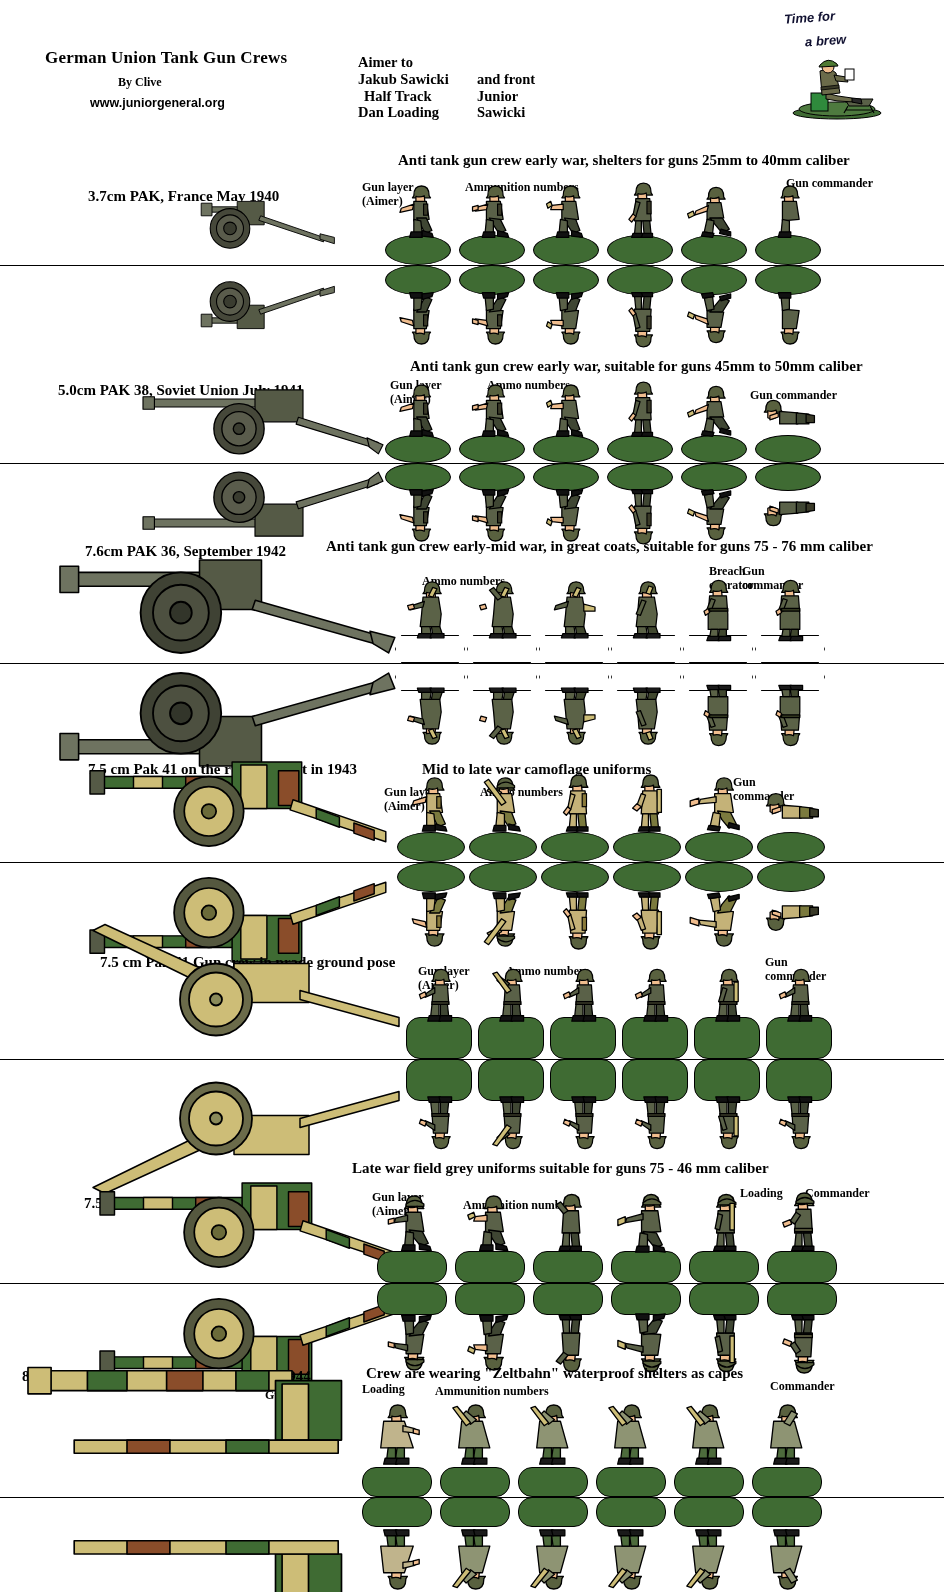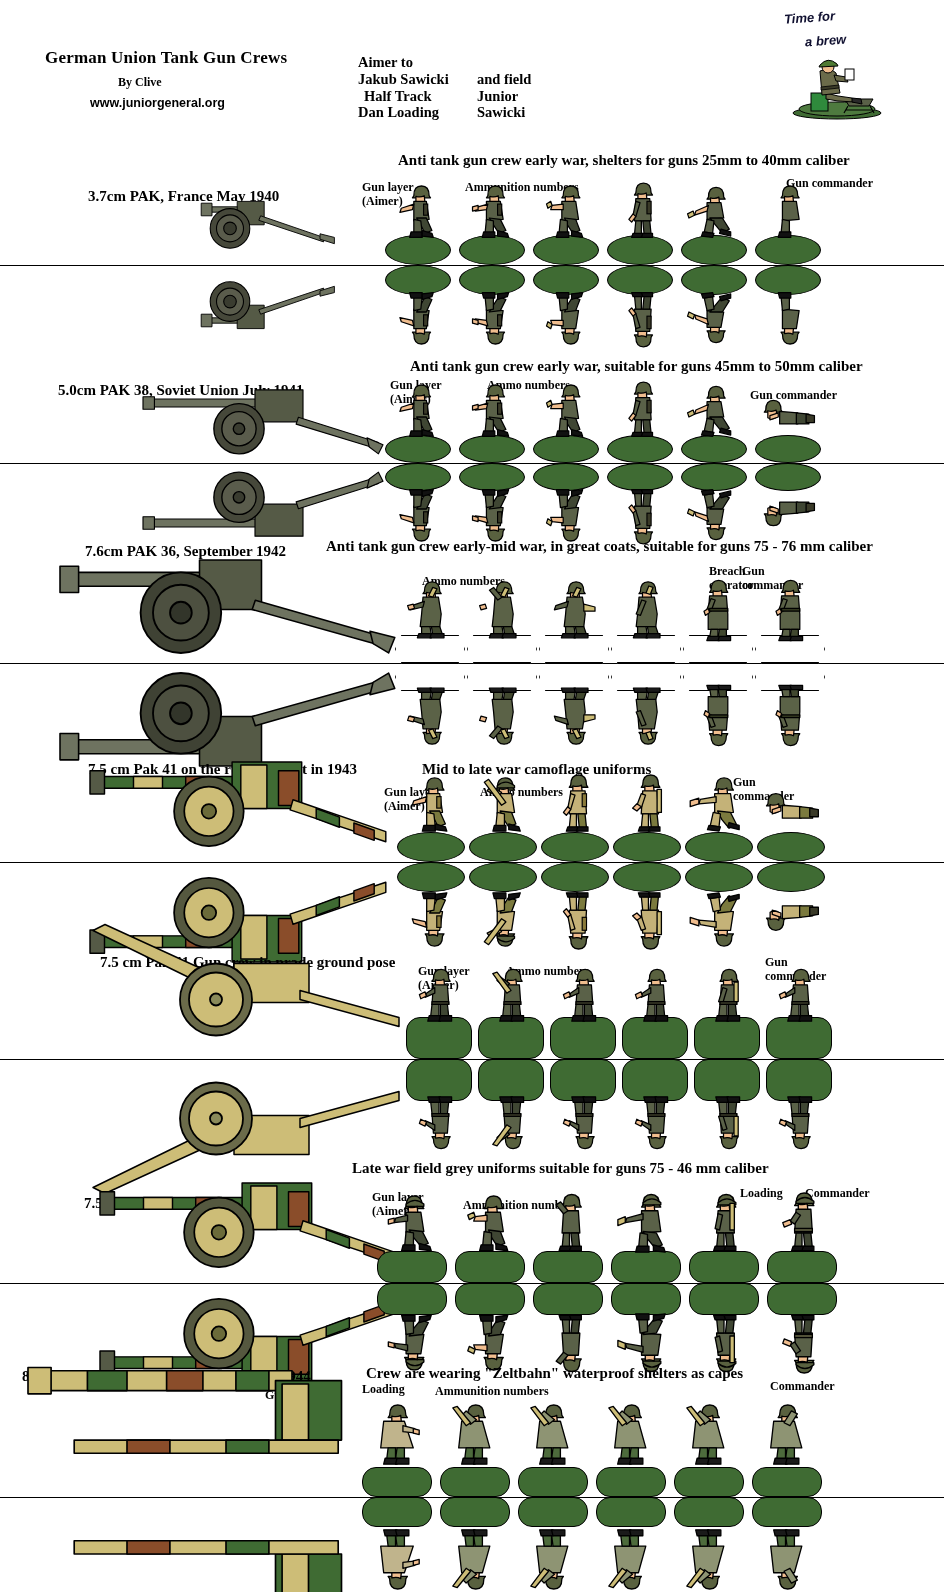--- a/index.html
+++ b/index.html
@@ -37,21 +37,21 @@
 
 <div class="abs hdr-title" style="left:45px;top:48px;">German Union Tank Gun Crews</div>
 <div class="abs hdr-sub" style="left:118px;top:75px;">By Clive</div>
 <div class="abs hdr-url" style="left:90px;top:96px;">www.juniorgeneral.org</div>
 
 <div class="abs thanks" style="left:358px;top:54px;">Aimer to</div>
 <div class="abs thanks" style="left:358px;top:71px;">Jakub Sawicki</div>
 <div class="abs thanks" style="left:364px;top:88px;">Half Track</div>
 <div class="abs thanks" style="left:358px;top:104px;">Dan Loading</div>
 
-<div class="abs thanks" style="left:477px;top:71px;">and field</div>
+<div class="abs thanks" style="left:477px;top:71px;">and front</div>
 <div class="abs thanks" style="left:477px;top:88px;">Junior</div>
 <div class="abs thanks" style="left:477px;top:104px;">Sawicki</div>
 
 <div class="abs brew-text" style="left:784px;top:10px;">Time for</div>
 <div class="abs brew-text" style="left:805px;top:33px;">a brew</div>
 <div class="abs" style="left:790px;top:55px;">
   <svg width="92" height="65" viewBox="0 0 92 65">
     <ellipse cx="47" cy="58" rx="44" ry="6" fill="#3f6b33" stroke="#000" stroke-width="1"></ellipse>
     <ellipse cx="47" cy="54" rx="38" ry="7" fill="#4e7a3f" stroke="#000" stroke-width="1"></ellipse>
 

